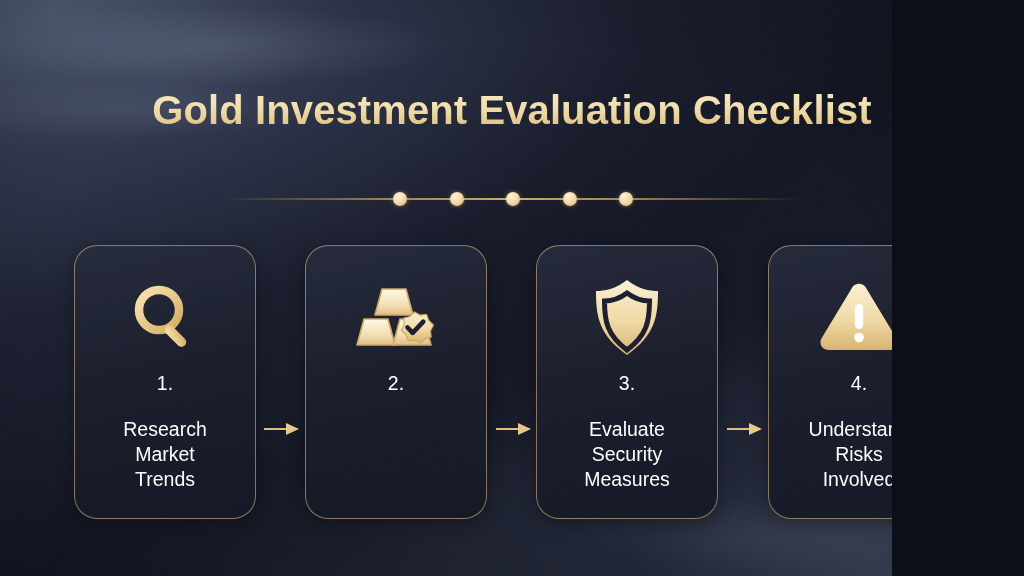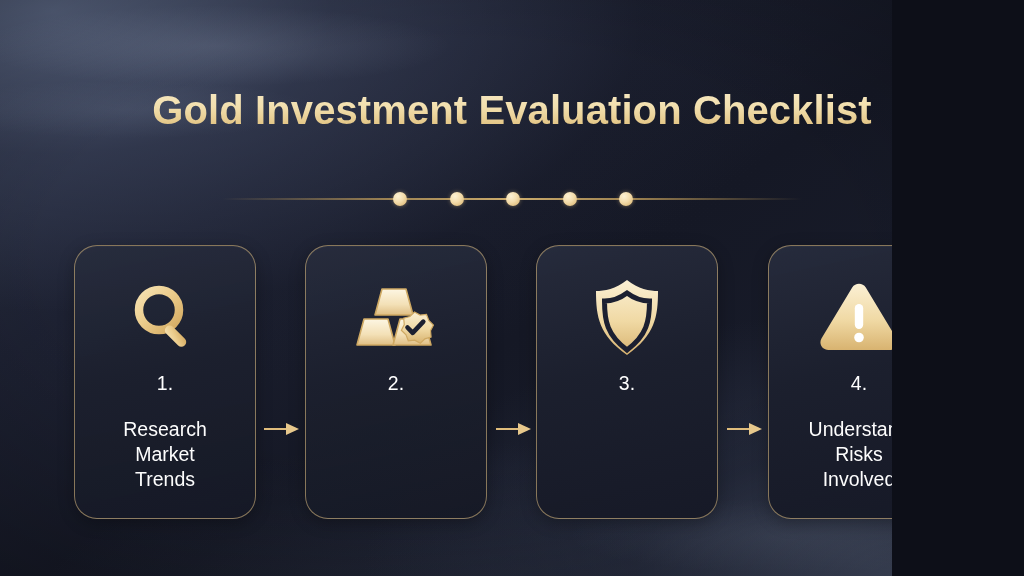--- a/index.html
+++ b/index.html
@@ -209,20 +209,21 @@
       </div>
       <div class="card" style="left: 462px;">
         <div class="card-icon">
     <svg width="72" height="82" viewBox="0 0 72 82">
       <path d="M36 3 C25 12 13 14 5 14 c0 26 3 44 31 64 C64 58 67 40 67 14 c-8 0-20-2-31-11 z" fill="url(#goldGradV)"></path>
       <path d="M36 16 C28 22 20 24 13.5 24 c0 20 2.5 34 22.5 49 C56 58 58.5 44 58.5 24 C52 24 44 22 36 16 z" fill="none" stroke="#1c2031" stroke-width="5"></path>
     </svg>
         </div>
         <div class="card-text">
           <span class="card-step">3.</span>
+          <span class="card-label">Evaluate<br>Security<br>Measures</span>
         </div>
       </div>
       <div class="card" style="left: 694px;">
         <div class="card-icon">
     <svg width="84" height="76" viewBox="0 0 84 76">
       <path d="M35.2 7.5 C38.3 2.6 45.7 2.6 48.8 7.5 L79.4 58.2 C82.6 63.4 78.9 70 72.6 70 L11.4 70 C5.1 70 1.4 63.4 4.6 58.2 Z" fill="url(#goldGradV)"></path>
       <rect x="37.8" y="24" width="8.4" height="25" rx="4.2" fill="#ffffff"></rect>
       <circle cx="42" cy="57.5" r="4.8" fill="#ffffff"></circle>
     </svg>
         </div>

